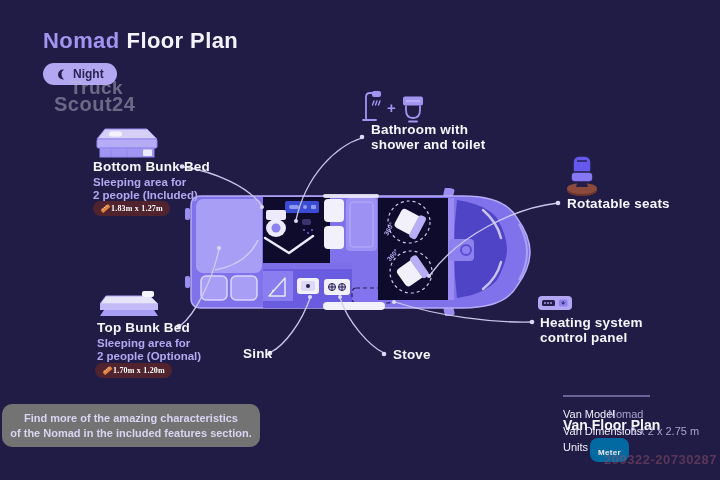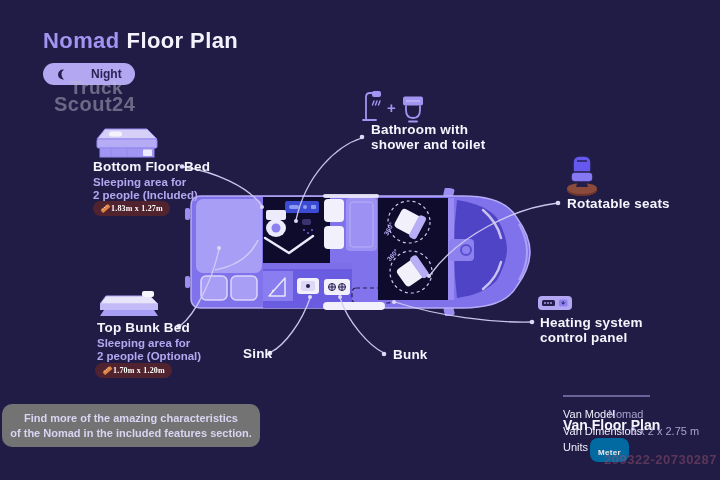--- a/index.html
+++ b/index.html
@@ -5,21 +5,21 @@
   html,body{margin:0;padding:0;background:#211c46;}
   .stage{position:relative;width:720px;height:480px;background:#211c46;overflow:hidden;
          font-family:"Liberation Sans","DejaVu Sans",sans-serif;padding-left:32px;}
   .abs{position:absolute;}
 
   
   .title{left:43px;top:28px;font-size:22px;font-weight:600;letter-spacing:.4px;z-index:3;}
   .t-accent{color:#a295f2;}
   .t-rest{color:#f4f2fc;margin-left:7px;}
   .night-pill{left:43px;top:63px;height:22px;padding:0 13px;border-radius:12px;background:#b3a7f2;
-              display:inline-flex;align-items:center;gap:23px;z-index:3;cursor:pointer;}
+              display:inline-flex;align-items:center;gap:5px;z-index:3;cursor:pointer;}
   .night-pill span{font-size:12px;font-weight:700;color:#2a2454;}
   .wm{color:rgba(190,190,205,.48);font-weight:700;z-index:4;letter-spacing:.5px;}
   .wm1{left:70px;top:77px;font-size:19px;}
   .wm2{left:54px;top:93px;font-size:20px;}
   .listing-id{left:604px;top:452px;font-size:13px;font-weight:700;color:rgba(150,80,105,.5);letter-spacing:.5px;z-index:2;}
 
   
   .c-title{font-size:13.5px;font-weight:700;color:#f6f5fd;letter-spacing:.2px;z-index:3;}
   .c-desc{font-size:11.5px;font-weight:600;color:#b3a7f0;line-height:14px;z-index:3;}
   .dim-badge{display:inline-flex;align-items:center;gap:0;background:#50232e;border-radius:8px;
@@ -166,21 +166,21 @@
   </svg>
 
   <svg class="abs" style="left:95px;top:126px;z-index:3" width="64" height="34" viewBox="0 0 64 34">
     <polygon points="10,3 52,3 62,13 2,13" fill="#d6d0f8" stroke="#9488f0" stroke-width="1"></polygon>
     <rect x="2" y="13" width="60" height="9" rx="1.5" fill="#b6abf5" stroke="#9488f0" stroke-width="1"></rect>
     <rect x="5" y="22" width="54" height="9" fill="#a195f2" stroke="#9488f0" stroke-width="1"></rect>
     <rect x="48" y="23.5" width="9" height="6.5" rx="1" fill="#eceafb"></rect>
     <path d="M 16 22 V 31 M 32 22 V 31" stroke="#9488f0" stroke-width="1"></path>
     <rect x="14" y="5.5" width="13" height="5" rx="2.5" fill="#f4f3fc"></rect>
   </svg>
-  <div class="abs c-title" style="left:93px;top:159px">Bottom Floor Bed</div>
+  <div class="abs c-title" style="left:93px;top:159px">Bottom Bunk Bed</div>
   <div class="abs c-desc" style="left:93px;top:175px">Sleeping area for</div>
   <div class="abs c-desc" style="left:93px;top:188px">2 people (Included)</div>
   <div class="abs dim-badge" style="left:93px;top:201px">
     <svg width="11" height="11" viewBox="0 0 11 11">
       <g transform="rotate(-40 5.5 5.5)">
         <rect x="0.5" y="3.5" width="10" height="4" rx="1.2" fill="#e0823f"></rect>
         <path d="M3 3.5 V5 M5.5 3.5 V5 M8 3.5 V5" stroke="#fff" stroke-width="0.7"></path>
       </g>
     </svg>
     <span>1.83m x 1.27m</span>
@@ -239,21 +239,21 @@
     <circle cx="7" cy="7" r=".9" fill="#b3a7f4"></circle>
       <circle cx="10" cy="7" r=".9" fill="#b3a7f4"></circle>
       <circle cx="13" cy="7" r=".9" fill="#b3a7f4"></circle>
     <rect x="21" y="3.5" width="8.5" height="7" rx="1.5" fill="#8d81f0"></rect>
     <path d="M 25.2 5 v 3 m -1.6 -1.6 l 1.6 1.9 1.6 -1.9" stroke="#241f4a" stroke-width=".9" fill="none"></path>
   </svg>
   <div class="abs c-title" style="left:540px;top:315px">Heating system</div>
   <div class="abs c-title" style="left:540px;top:330px">control panel</div>
 
   <div class="abs c-title" style="left:243px;top:346px">Sink</div>
-  <div class="abs c-title" style="left:393px;top:347px">Bunk</div>
+  <div class="abs c-title" style="left:393px;top:347px">Stove</div>
 
   <div class="abs note-box">
     <div>Find more of the amazing characteristics</div>
     <div>of the Nomad in the included features section.</div>
   </div>
 
   <div class="abs ip-title">Van Floor Plan</div>
   <div class="abs ip-rule"></div>
   <div class="abs ip-label" style="left:563px;top:408px">Van Model</div>
   <div class="abs ip-value" style="left:608px;top:408px">Nomad</div>

